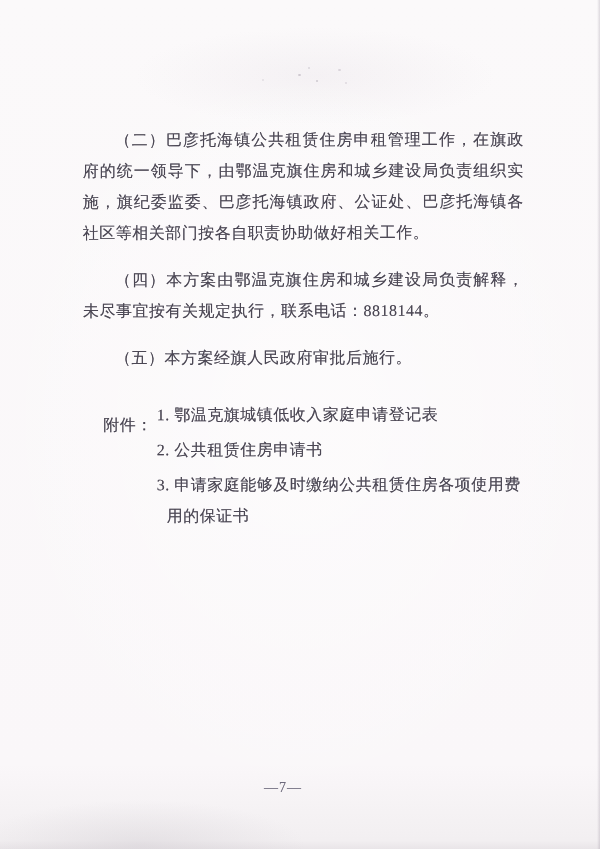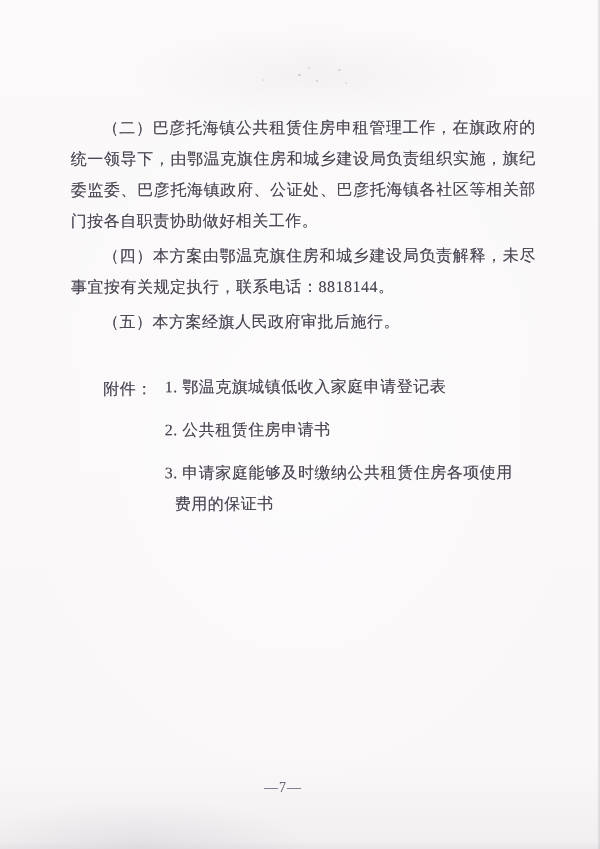--- a/index.html
+++ b/index.html
@@ -35,38 +35,38 @@
     width: 473px;
     color: #4b4754;
     font-size: 16px;
     line-height: 31px;
     letter-spacing: 0.5px;
     text-align: justify;
     transform: rotate(-0.1deg);
     text-shadow: 0 0 0.5px rgba(75,71,84,0.55);
   }
   .para {
-    margin: 4px;
+    margin: 16px;
     text-indent: 2em;
   }
   .attachments {
     display: flex;
     margin: 22px 0 0 36px;
   }
   .att-label {
     white-space: nowrap;
     flex: 0 0 auto;
     margin-top: 14px;
   }
   .att-items {
     flex: 0 1 auto;
     max-width: 372px;
   }
   .att-item {
-    margin: 12px;
+    margin: 4px;
     padding-left: 10px;
     text-indent: -10px;
     text-align: justify;
   }
   .footer {
     position: absolute;
     left: 233px;
     top: 780px;
     width: 100px;
     text-align: center;

